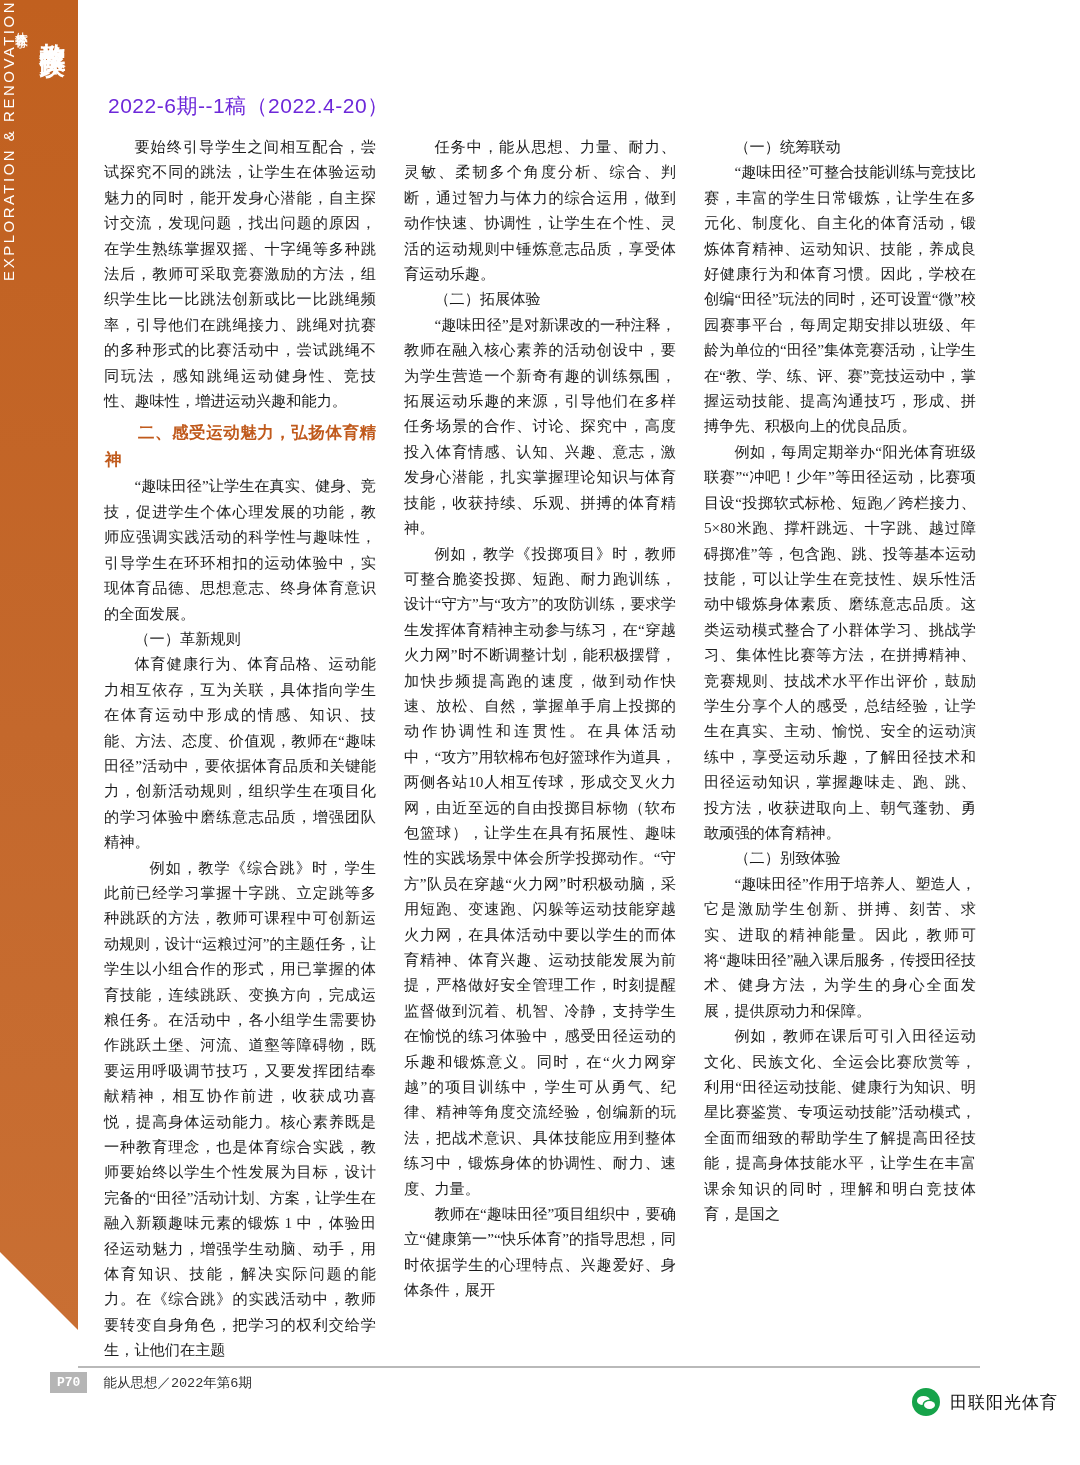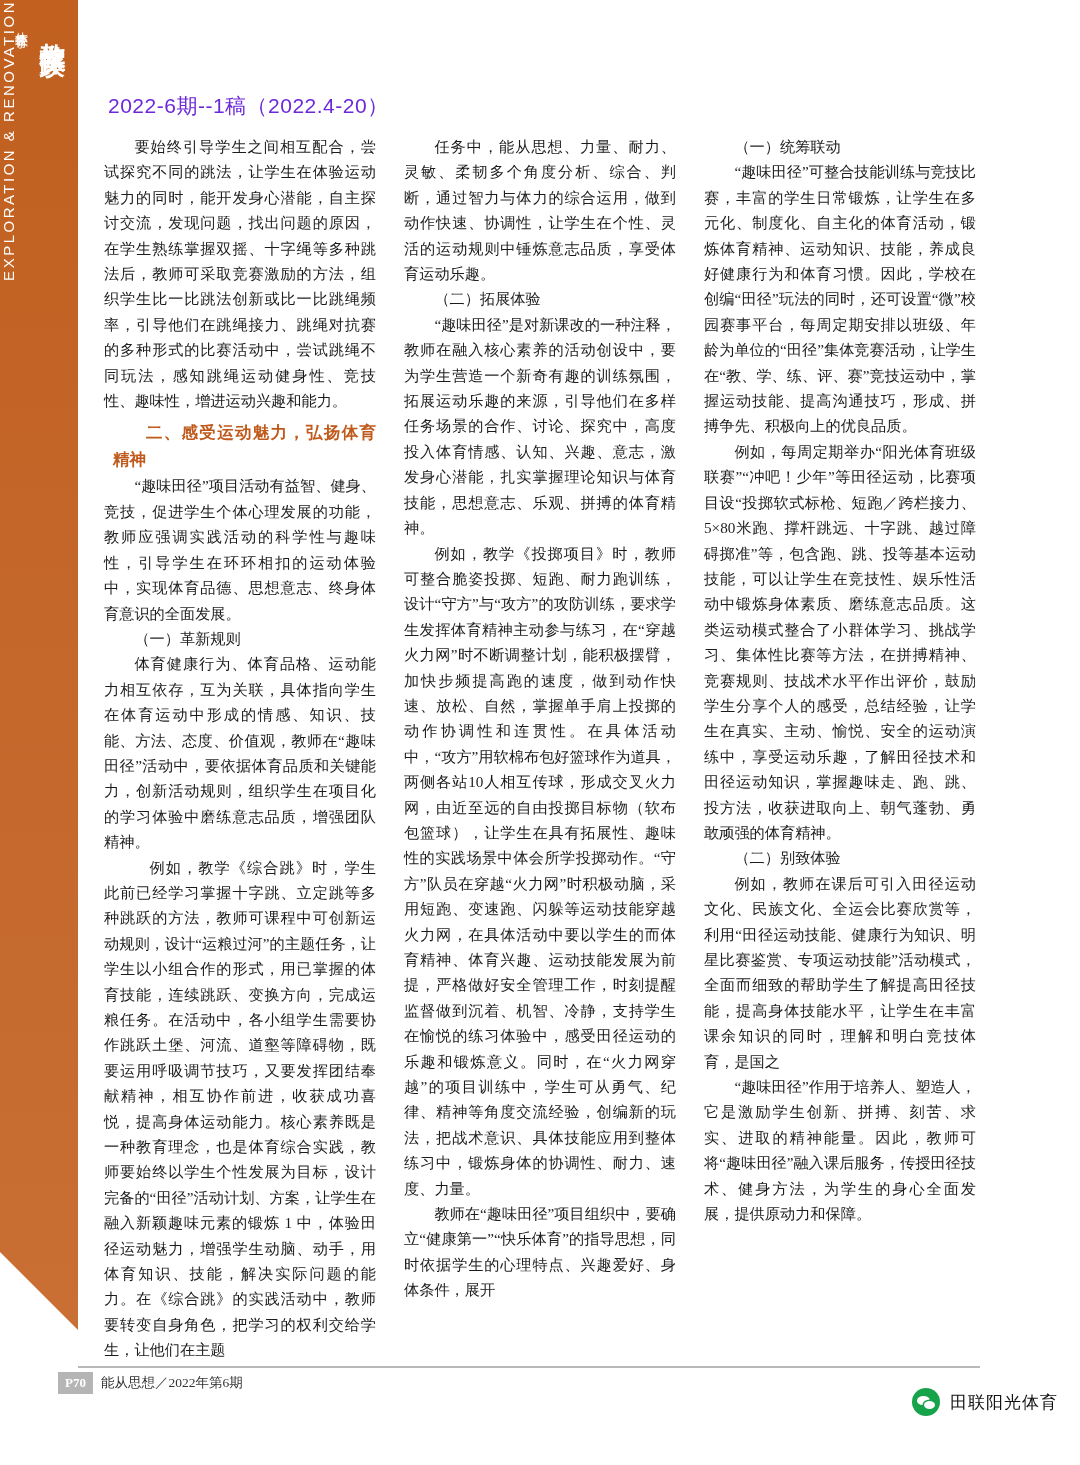--- a/index.html
+++ b/index.html
@@ -111,21 +111,21 @@
   .col p.ind3 {
     text-indent: 3em;
   }
   .sub-h {
     margin: 0;
     text-indent: 2em;
     font-weight: normal;
     font-size: 15.2px;
   }
   .sec-h {
-    margin: 6px 0 0 9px;
+    margin: 6px 0 0 1px;
     color: #c05a1c;
     font-weight: bold;
     font-size: 16.5px;
     line-height: 27px;
     text-indent: 2em;
     font-family: "Liberation Sans", sans-serif;
   }
 
   
   #footer-rule {
@@ -135,23 +135,22 @@
     width: 902px;
     height: 2px;
     background: #b9b9b9;
   }
   #footer-left {
     position: absolute;
     left: 50px;
     top: 1372px;
     display: flex;
     align-items: center;
-    gap: 8px;
-    font-family: Liberation Serif, serif;
-    margin-left: 8px;
+    gap: 16px;
+    font-family: Liberation Mono, monospace;
   }
   #page-tag {
     background: #b5b5b5;
     color: #ffffff;
     font-size: 13px;
     font-weight: bold;
     padding: 3px 7px 3px 7px;
   }
   #footer-text {
     font-size: 13.5px;
@@ -212,39 +211,39 @@
   <div id="brand-en">EXPLORATION &amp; RENOVATION</div>
   <div id="sidebar-notch"></div>
 </div>
 
 <div id="doc-header">2022-6期--1稿（2022.4-20）</div>
 
 <div id="columns">
   <div class="col" id="col-1">
       <p class="ind">要始终引导学生之间相互配合，尝试探究不同的跳法，让学生在体验运动魅力的同时，能开发身心潜能，自主探讨交流，发现问题，找出问题的原因，在学生熟练掌握双摇、十字绳等多种跳法后，教师可采取竞赛激励的方法，组织学生比一比跳法创新或比一比跳绳频率，引导他们在跳绳接力、跳绳对抗赛的多种形式的比赛活动中，尝试跳绳不同玩法，感知跳绳运动健身性、竞技性、趣味性，增进运动兴趣和能力。</p>
       <h2 class="sec-h">二、感受运动魅力，弘扬体育精神</h2>
-      <p class="ind">“趣味田径”项目活动有益智、健身、竞技，促进学生个体心理发展的功能，教师应强调实践活动的科学性与趣味性，引导学生在环环相扣的运动体验中，实现体育品德、思想意志、终身体育意识的全面发展。</p>
+      <p class="ind">“趣味田径”让学生在真实、健身、竞技，促进学生个体心理发展的功能，教师应强调实践活动的科学性与趣味性，引导学生在环环相扣的运动体验中，实现体育品德、思想意志、终身体育意识的全面发展。</p>
       <p class="sub-h">（一）革新规则</p>
       <p class="ind">体育健康行为、体育品格、运动能力相互依存，互为关联，具体指向学生在体育运动中形成的情感、知识、技能、方法、态度、价值观，教师在“趣味田径”活动中，要依据体育品质和关键能力，创新活动规则，组织学生在项目化的学习体验中磨练意志品质，增强团队精神。</p>
       <p class="ind3">例如，教学《综合跳》时，学生此前已经学习掌握十字跳、立定跳等多种跳跃的方法，教师可课程中可创新运动规则，设计“运粮过河”的主题任务，让学生以小组合作的形式，用已掌握的体育技能，连续跳跃、变换方向，完成运粮任务。在活动中，各小组学生需要协作跳跃土堡、河流、道壑等障碍物，既要运用呼吸调节技巧，又要发挥团结奉献精神，相互协作前进，收获成功喜悦，提高身体运动能力。核心素养既是一种教育理念，也是体育综合实践，教师要始终以学生个性发展为目标，设计完备的“田径”活动计划、方案，让学生在融入新颖趣味元素的锻炼 1 中，体验田径运动魅力，增强学生动脑、动手，用体育知识、技能，解决实际问题的能力。在《综合跳》的实践活动中，教师要转变自身角色，把学习的权利交给学生，让他们在主题</p>
     </div>
   <div class="col" id="col-2">
       <p class="ind">任务中，能从思想、力量、耐力、灵敏、柔韧多个角度分析、综合、判断，通过智力与体力的综合运用，做到动作快速、协调性，让学生在个性、灵活的运动规则中锤炼意志品质，享受体育运动乐趣。</p>
       <p class="sub-h">（二）拓展体验</p>
-      <p class="ind">“趣味田径”是对新课改的一种注释，教师在融入核心素养的活动创设中，要为学生营造一个新奇有趣的训练氛围，拓展运动乐趣的来源，引导他们在多样任务场景的合作、讨论、探究中，高度投入体育情感、认知、兴趣、意志，激发身心潜能，扎实掌握理论知识与体育技能，思想意志、乐观、拼搏的体育精神。</p>
+      <p class="ind">“趣味田径”是对新课改的一种注释，教师在融入核心素养的活动创设中，要为学生营造一个新奇有趣的训练氛围，拓展运动乐趣的来源，引导他们在多样任务场景的合作、讨论、探究中，高度投入体育情感、认知、兴趣、意志，激发身心潜能，扎实掌握理论知识与体育技能，收获持续、乐观、拼搏的体育精神。</p>
       <p class="ind">例如，教学《投掷项目》时，教师可整合脆姿投掷、短跑、耐力跑训练，设计“守方”与“攻方”的攻防训练，要求学生发挥体育精神主动参与练习，在“穿越火力网”时不断调整计划，能积极摆臂，加快步频提高跑的速度，做到动作快速、放松、自然，掌握单手肩上投掷的动作协调性和连贯性。在具体活动中，“攻方”用软棉布包好篮球作为道具，两侧各站10人相互传球，形成交叉火力网，由近至远的自由投掷目标物（软布包篮球），让学生在具有拓展性、趣味性的实践场景中体会所学投掷动作。“守方”队员在穿越“火力网”时积极动脑，采用短跑、变速跑、闪躲等运动技能穿越火力网，在具体活动中要以学生的而体育精神、体育兴趣、运动技能发展为前提，严格做好安全管理工作，时刻提醒监督做到沉着、机智、冷静，支持学生在愉悦的练习体验中，感受田径运动的乐趣和锻炼意义。同时，在“火力网穿越”的项目训练中，学生可从勇气、纪律、精神等角度交流经验，创编新的玩法，把战术意识、具体技能应用到整体练习中，锻炼身体的协调性、耐力、速度、力量。</p>
       <p class="ind">教师在“趣味田径”项目组织中，要确立“健康第一”“快乐体育”的指导思想，同时依据学生的心理特点、兴趣爱好、身体条件，展开</p>
     </div>
   <div class="col" id="col-3">
       <p class="sub-h">（一）统筹联动</p>
       <p class="ind">“趣味田径”可整合技能训练与竞技比赛，丰富的学生日常锻炼，让学生在多元化、制度化、自主化的体育活动，锻炼体育精神、运动知识、技能，养成良好健康行为和体育习惯。因此，学校在创编“田径”玩法的同时，还可设置“微”校园赛事平台，每周定期安排以班级、年龄为单位的“田径”集体竞赛活动，让学生在“教、学、练、评、赛”竞技运动中，掌握运动技能、提高沟通技巧，形成、拼搏争先、积极向上的优良品质。</p>
       <p class="ind">例如，每周定期举办“阳光体育班级联赛”“冲吧！少年”等田径运动，比赛项目设“投掷软式标枪、短跑／跨栏接力、5×80米跑、撑杆跳远、十字跳、越过障碍掷准”等，包含跑、跳、投等基本运动技能，可以让学生在竞技性、娱乐性活动中锻炼身体素质、磨练意志品质。这类运动模式整合了小群体学习、挑战学习、集体性比赛等方法，在拼搏精神、竞赛规则、技战术水平作出评价，鼓励学生分享个人的感受，总结经验，让学生在真实、主动、愉悦、安全的运动演练中，享受运动乐趣，了解田径技术和田径运动知识，掌握趣味走、跑、跳、投方法，收获进取向上、朝气蓬勃、勇敢顽强的体育精神。</p>
       <p class="sub-h">（二）别致体验</p>
+      <p class="ind">“趣味田径”作用于培养人、塑造人，它是激励学生创新、拼搏、刻苦、求实、进取的精神能量。因此，教师可将“趣味田径”融入课后服务，传授田径技术、健身方法，为学生的身心全面发展，提供原动力和保障。</p>
       <p class="ind">例如，教师在课后可引入田径运动文化、民族文化、全运会比赛欣赏等，利用“田径运动技能、健康行为知识、明星比赛鉴赏、专项运动技能”活动模式，全面而细致的帮助学生了解提高田径技能，提高身体技能水平，让学生在丰富课余知识的同时，理解和明白竞技体育，是国之</p>
-      <p class="ind">“趣味田径”作用于培养人、塑造人，它是激励学生创新、拼搏、刻苦、求实、进取的精神能量。因此，教师可将“趣味田径”融入课后服务，传授田径技术、健身方法，为学生的身心全面发展，提供原动力和保障。</p>
     </div>
 </div>
 
 <div id="footer-rule"></div>
 <div id="footer-left">
   <span id="page-tag">P70</span>
   <span id="footer-text">能从思想／2022年第6期</span>
 </div>
 <div id="wechat-badge">
   <span id="wechat-icon"></span>

